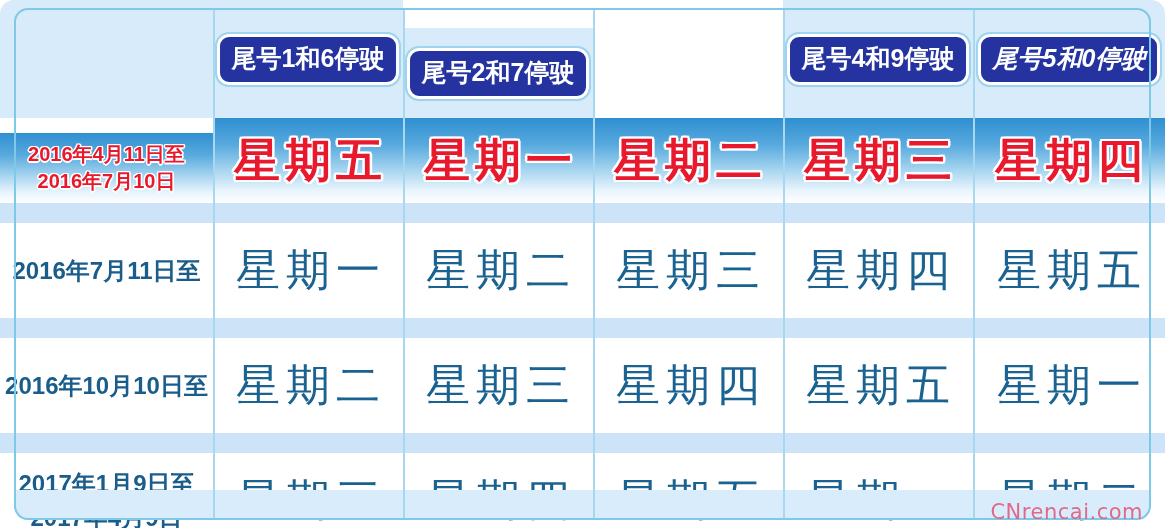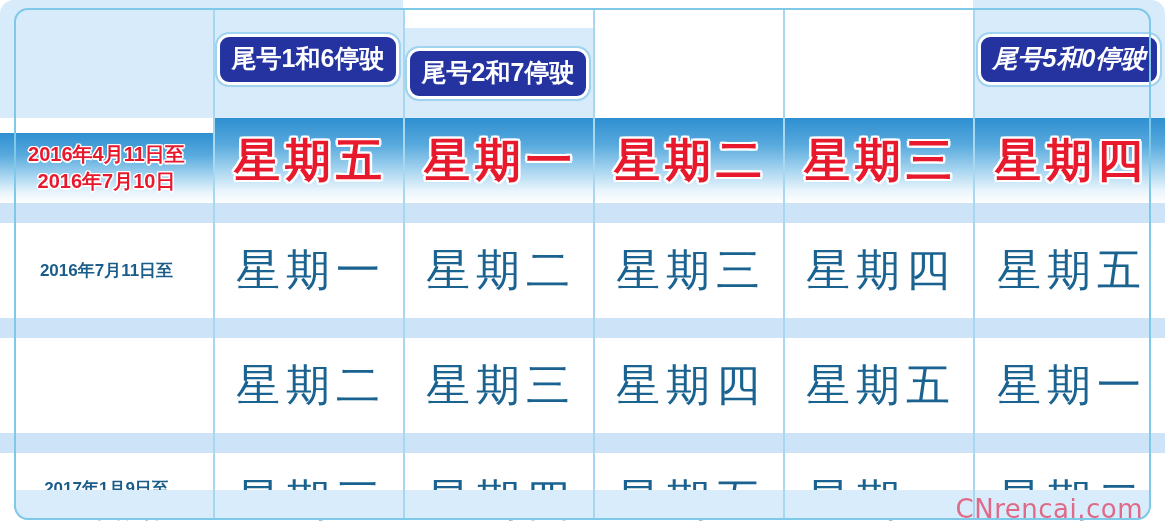--- a/index.html
+++ b/index.html
@@ -119,21 +119,21 @@
   .band.b3 { grid-row: 7; }
 
   
   .dcell {
     background: #ffffff;
     display: flex;
     align-items: center;
     justify-content: center;
   }
   .dcell.label {
-    font-size: 17px;
+    font-size: 24px;
     font-weight: bold;
     line-height: 1.4;
     text-align: center;
     color: #1a5c8a;
   }
   .dcell.day {
     font-size: 44px;
     color: #1a6290;
     letter-spacing: 6px;
     text-indent: 6px;
@@ -170,21 +170,21 @@
     background: #d9ecfb;
     border-bottom-left-radius: 14px;
     border-bottom-right-radius: 14px;
     z-index: 3;
   }
 
   .watermark {
     position: absolute;
     right: 22px;
     bottom: 4px;
-    font-size: 26px;
+    font-size: 21px;
     color: #e0607f;
     letter-spacing: 0.5px;
     z-index: 8;
     font-family: "DejaVu Sans", sans-serif;
     opacity: 0.92;
   }
 </style>
 </head>
 <body>
 
@@ -195,20 +195,23 @@
   <div class="tbl">
 
     <div class="hdr-cell first" style="grid-column:1;">
       <span></span>
     </div>
     <div class="hdr-cell" style="grid-column:2;">
       <div class="badge">尾号1和6停驶</div>
     </div>
     <div class="hdr-cell" style="grid-column:3;margin-top:28px;">
       <div class="badge">尾号2和7停驶</div>
+    </div>
+    <div class="hdr-cell" style="grid-column:5;">
+      <div class="badge">尾号4和9停驶</div>
     </div>
     <div class="hdr-cell last" style="grid-column:6;">
       <div class="badge">尾号5和0停驶</div>
     </div>
 
     <div class="r1 label" style="grid-column:1;margin-top:15px;">
       <div>
         <div>2016年4月11日至</div>
         <div>2016年7月10日</div>
       </div>
@@ -239,20 +242,21 @@
 
     <div class="band b2" style="grid-column:1;"></div>
     <div class="band b2" style="grid-column:2;"></div>
     <div class="band b2" style="grid-column:3;"></div>
     <div class="band b2" style="grid-column:4;"></div>
     <div class="band b2" style="grid-column:5;"></div>
     <div class="band b2" style="grid-column:6;"></div>
 
     <div class="dcell label" style="grid-column:1;grid-row:6;">
       <div>
+        <div>2016年10月10日至</div>
       </div>
     </div>
     <div class="dcell day" style="grid-column:2;grid-row:6;">星期二</div>
     <div class="dcell day" style="grid-column:3;grid-row:6;">星期三</div>
     <div class="dcell day" style="grid-column:4;grid-row:6;">星期四</div>
     <div class="dcell day" style="grid-column:5;grid-row:6;">星期五</div>
     <div class="dcell day" style="grid-column:6;grid-row:6;">星期一</div>
 
     <div class="band b3" style="grid-column:1;"></div>
     <div class="band b3" style="grid-column:2;"></div>

